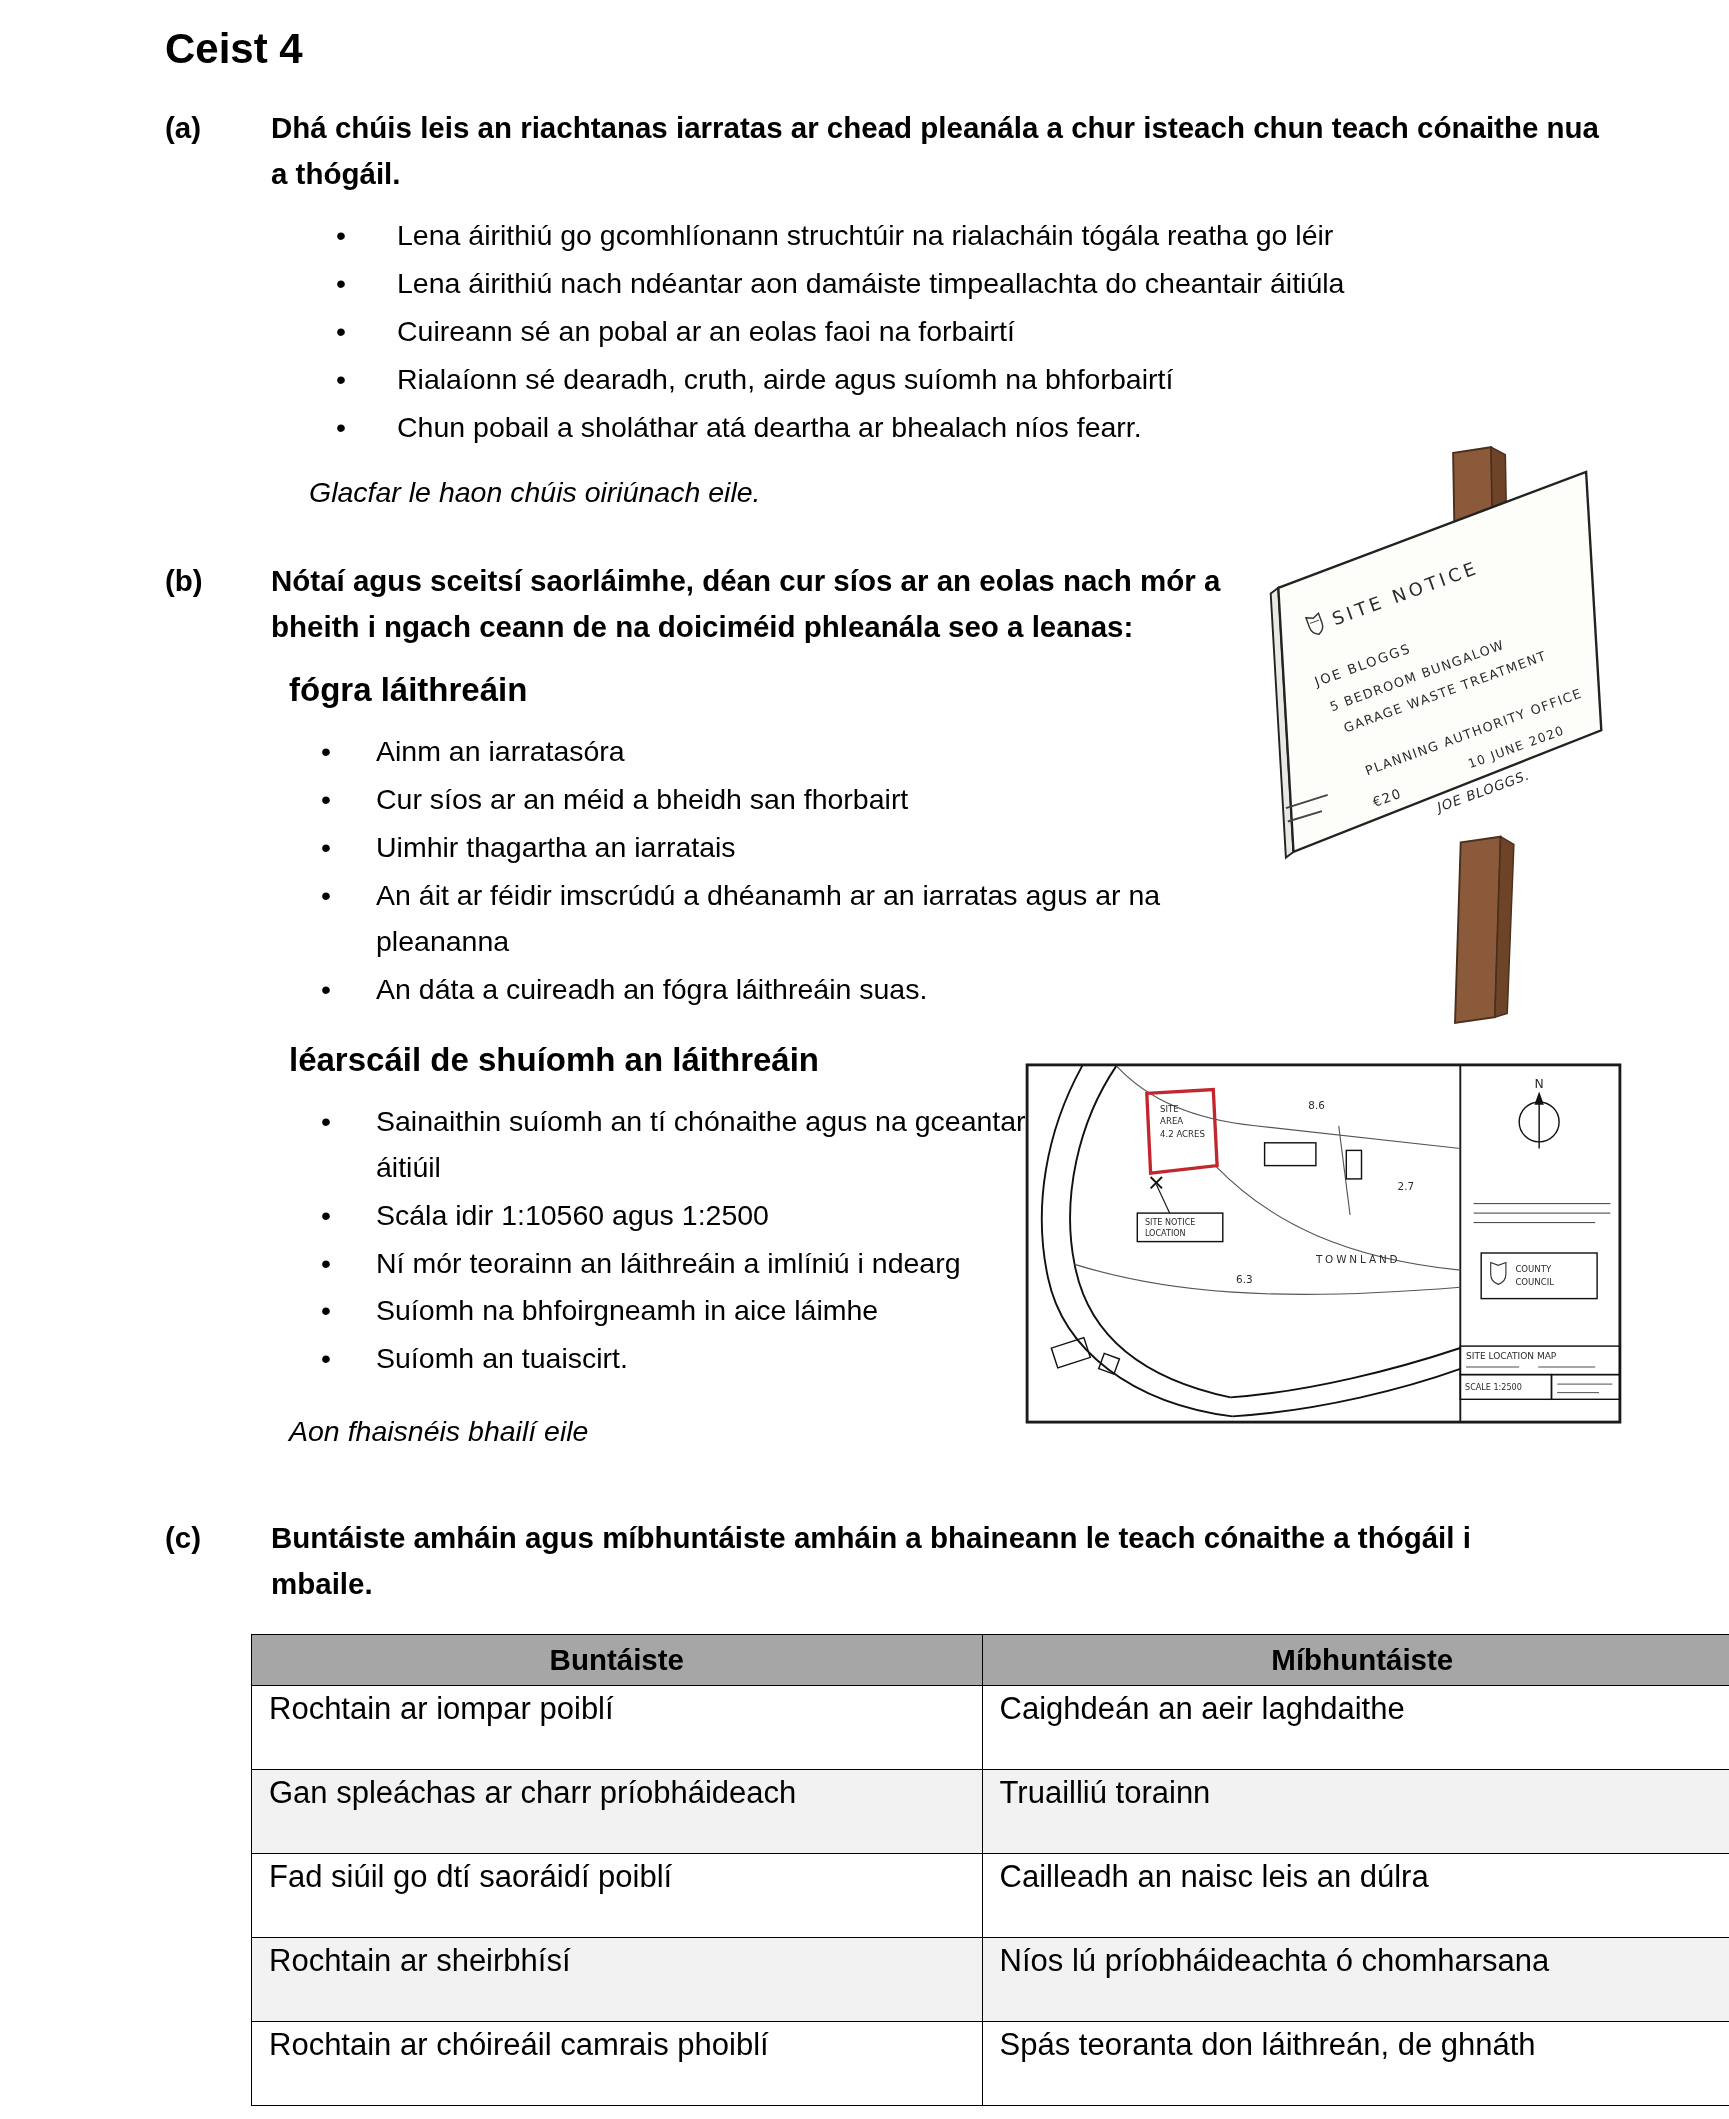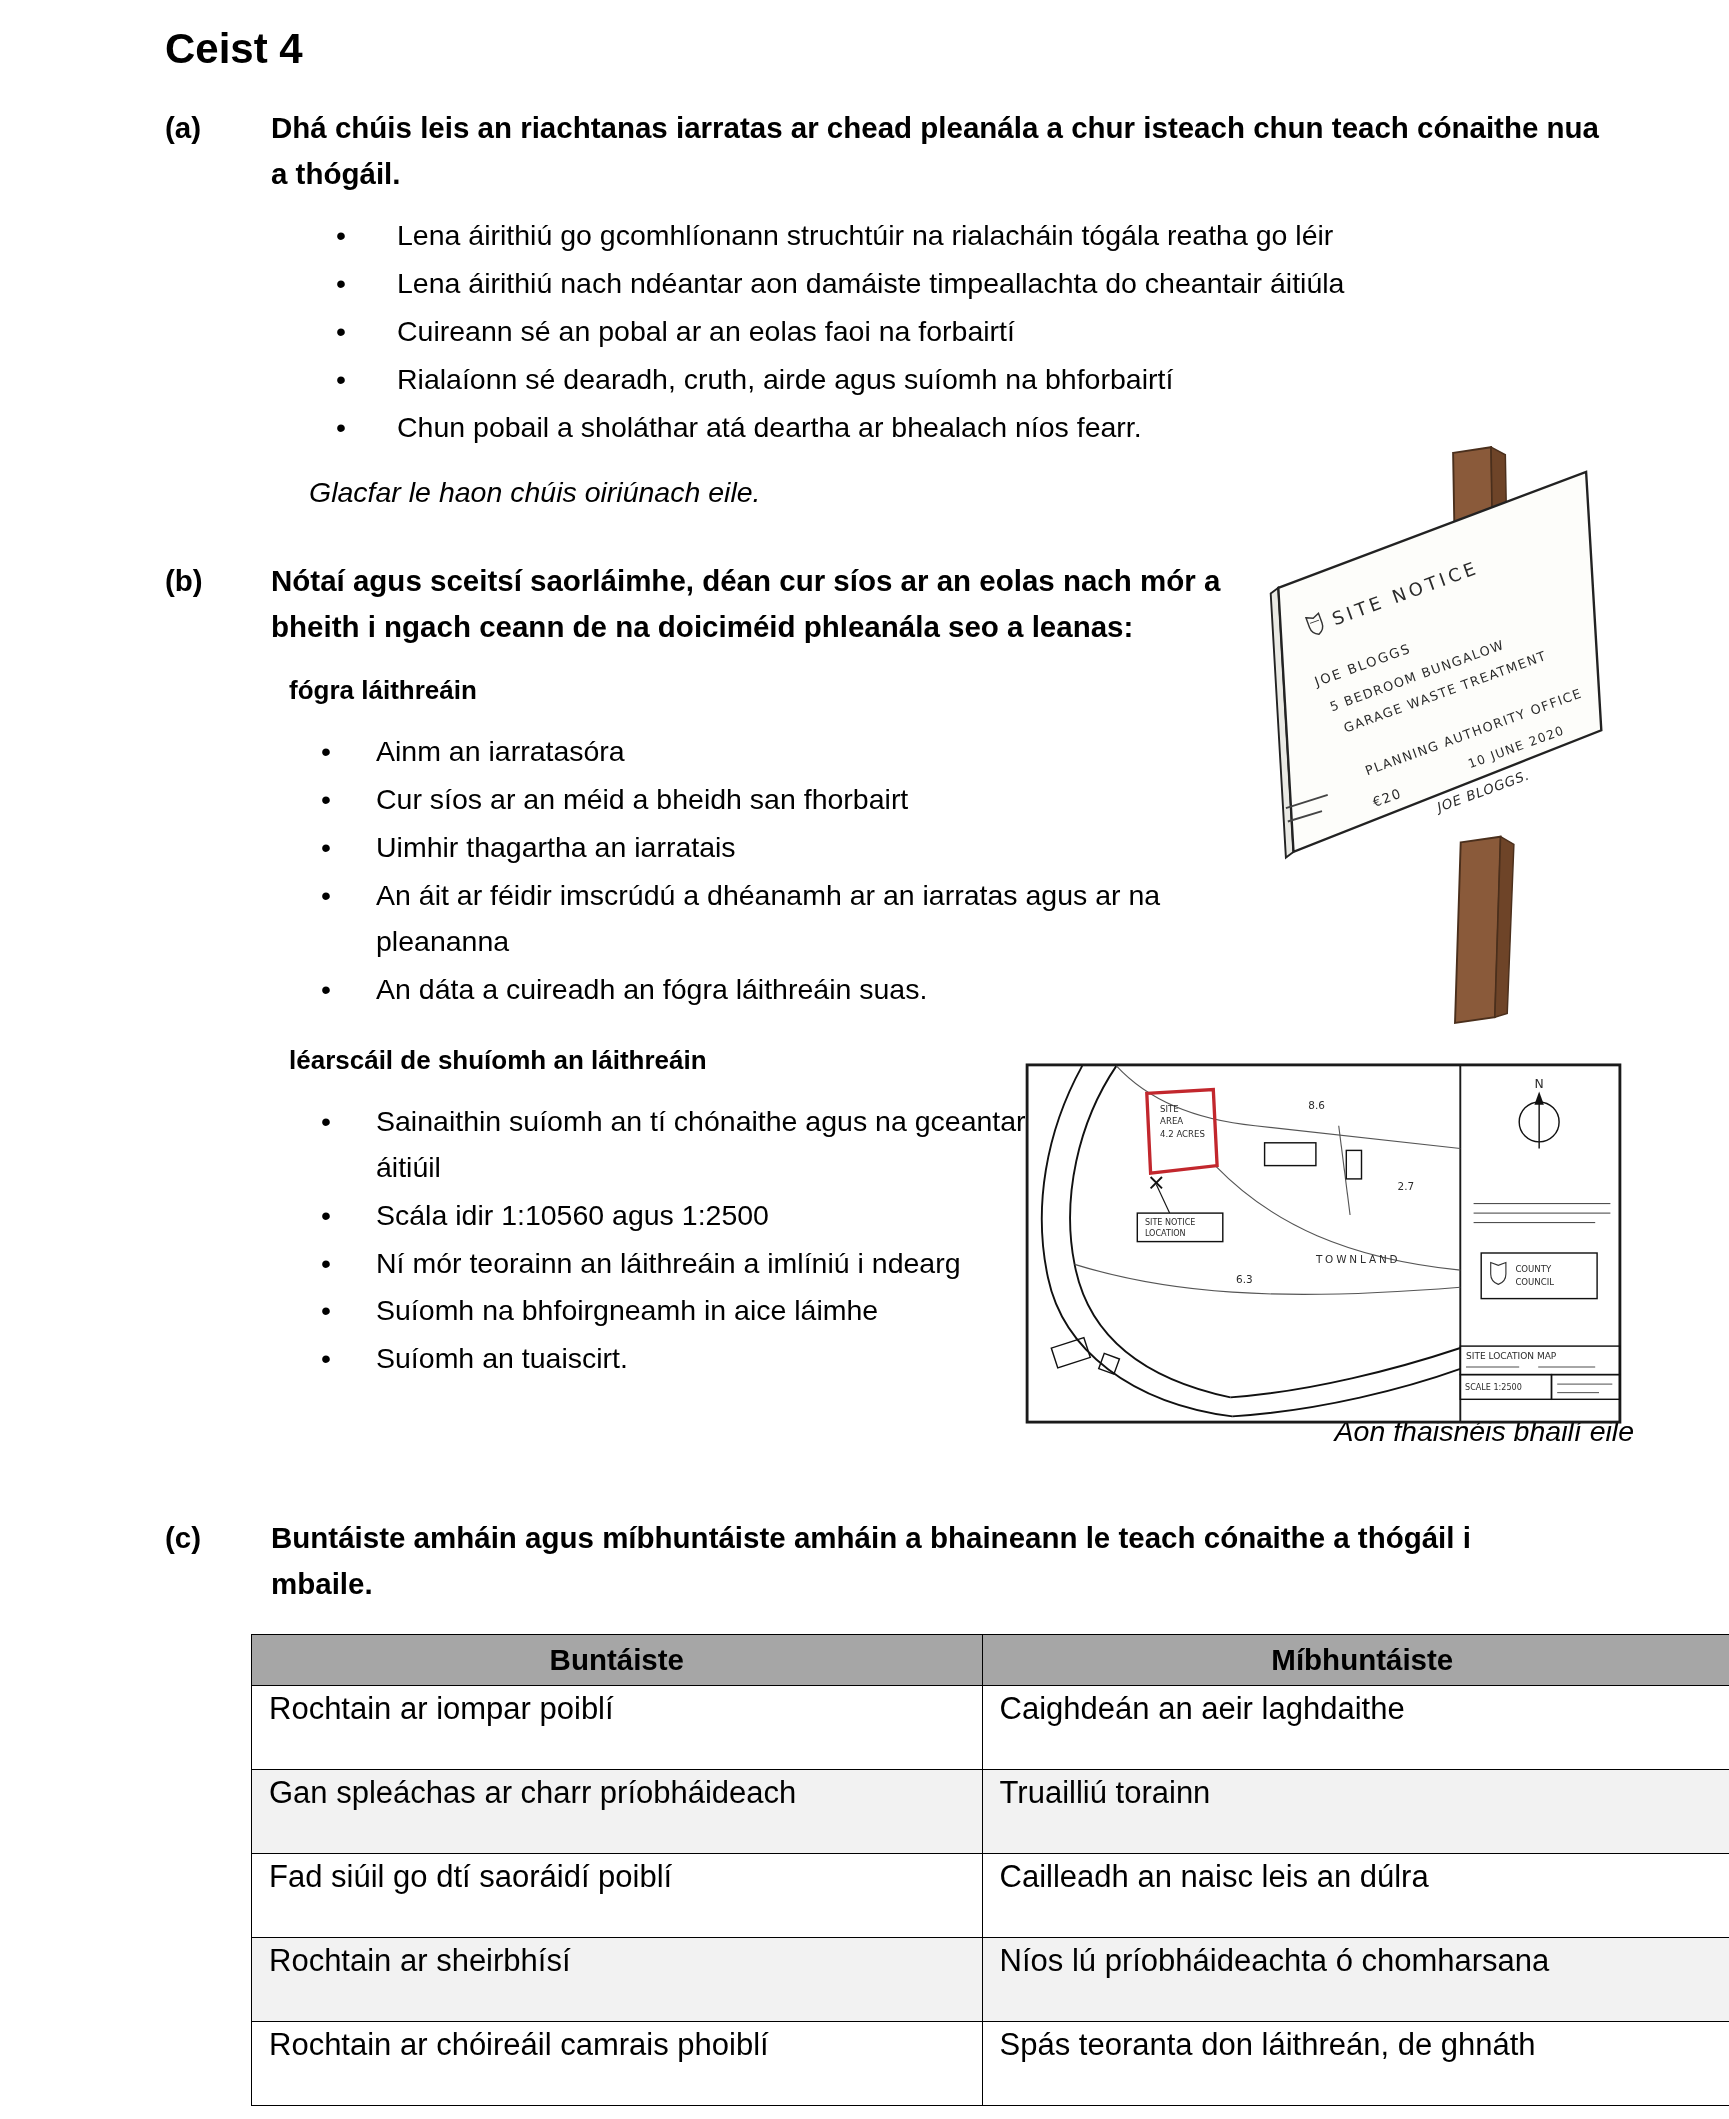--- a/index.html
+++ b/index.html
@@ -25,24 +25,24 @@
   ul.bullets li::before { content:"\2022"; position:absolute; font-size:28.5px; }
   .bullets-a { padding-left:126px; }
   .bullets-a li::before { left:-61px; }
   .bullets-sub { padding-left:105px; }
   .bullets-sub li::before { left:-55px; }
   .bullets-sub1 { max-width:999px; }
   .bullets-sub1 li { max-width:894px; }
   .bullets-sub2 li { max-width:652px; }
   .note-italic { font-style:italic; font-size:28.5px; line-height:46px; }
   .note-a { margin:19px 0 38px 38px; }
-  .subheading { font-weight:700; font-size:26px; line-height:46px; margin-left:18px; }
+  .subheading { font-weight:700; font-size:33px; line-height:46px; margin-left:18px; }
   .sub1-head { margin-top:17px; }
   .sub2-head { margin-top:25px; }
-  .note-b { margin:27px 0 0 18px;text-align:right; }
+  .note-b { margin:27px 0 0 18px; }
   .sec-b { margin-top:5.7px; }
   .sec-c { margin-top:61px; }
   .adv-table { border-collapse:collapse; margin:27px 0 0 86px; width:1492px; table-layout:fixed; }
   .adv-table th {
     background:#a6a6a6; border:1.9px solid #000; font-size:29.5px; font-weight:700;
     height:51px; text-align:center; vertical-align:middle;
   }
   .adv-table td {
     border:1.9px solid #000; font-size:31px; vertical-align:top;
     padding:5px 17px; height:84px; background:#fff;

